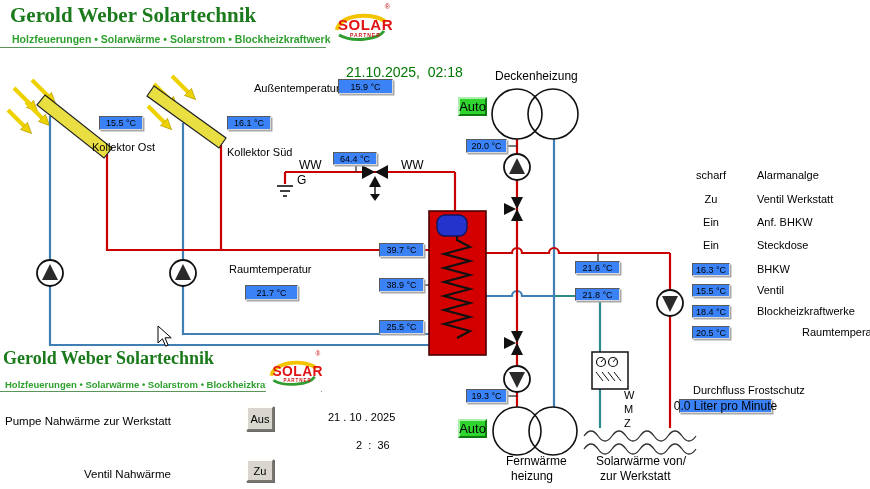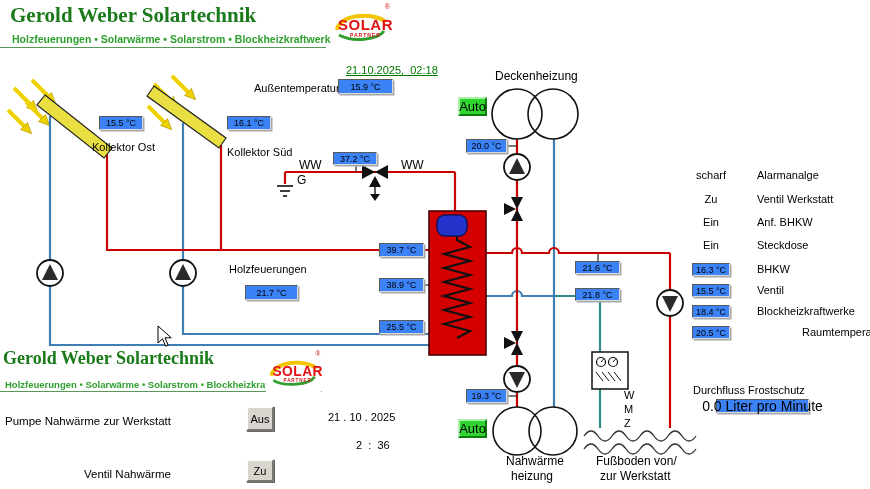--- a/index.html
+++ b/index.html
@@ -18,21 +18,21 @@
   .btn{position:absolute;display:flex;align-items:center;justify-content:center;font-size:11px;background:#d9d6cf;
        border:2px solid;border-color:#fffef8 #77756e #77756e #fffef8;box-shadow:1px 1px 0 #6a6a6a;cursor:pointer}
   .btn.auto{background:var(--auto-green,#2fd42f);border-color:#a9f0a9 #0c7a0c #0c7a0c #a9f0a9;font-size:13px;box-shadow:none}
   .brand-title{position:absolute;font-family:"Liberation Serif",serif;font-weight:bold;color:var(--brand-green,#1b7a1b);white-space:pre}
   .brand-sub{position:absolute;font-weight:bold;color:#2ea02e;white-space:pre}
   .brand-rule{position:absolute;height:0;border-top:1.5px solid #5a965a}
   .solar-logo{position:absolute;width:60px;height:46px;background:#fff}
   .solar-word{position:absolute;left:7px;top:14px;font-size:15px;font-weight:bold;color:#e01212;letter-spacing:.5px}
   .solar-sub{position:absolute;left:19px;top:30px;font-size:5px;font-weight:bold;color:#d01212;letter-spacing:1px}
   .solar-reg{position:absolute;right:1px;top:1px;font-size:7px;color:#d01212}
-  .dt{position:absolute;color:#007700;font-size:11px;text-decoration:underline;white-space:pre}
+  .dt{position:absolute;color:#007700;font-size:14px;white-space:pre}
 </style>
 </head>
 <body>
 
 <svg class="layer" width="870" height="489" viewBox="0 0 870 489">
   <defs>
     <marker id="rayhead" markerUnits="userSpaceOnUse" markerWidth="14" markerHeight="14" refX="3" refY="5" orient="auto">
       <path d="M0,0 L11,5 L0,10 Z" fill="#eed200" stroke="#a89200" stroke-width="0.6"></path>
     </marker>
   </defs>
@@ -182,31 +182,31 @@
 <div class="vbox" style="left:338px;top:79px;width:55px;height:15px">15.9 °C</div>
 
 <div class="vbox" style="left:99px;top:116px;width:44px;height:14px">15.5 °C</div>
 <div class="lbl" style="left:92px;top:141px">Kollektor Ost</div>
 <div class="vbox" style="left:227px;top:116px;width:44px;height:14px">16.1 °C</div>
 <div class="lbl" style="left:227px;top:146px">Kollektor Süd</div>
 
 <div class="lbl big" style="left:299px;top:158px">WW</div>
 <div class="lbl big" style="left:401px;top:158px">WW</div>
 <div class="lbl big" style="left:297px;top:173px">G</div>
-<div class="vbox" style="left:333px;top:152px;width:44px;height:13px">37.2 °C</div>
+<div class="vbox" style="left:333px;top:152px;width:44px;height:13px">64.4 °C</div>
 
 <div class="lbl big" style="left:495px;top:69px">Deckenheizung</div>
 <div class="btn auto" style="left:458px;top:97px;width:29px;height:19px">Auto</div>
 <div class="vbox" style="left:466px;top:139px;width:41px;height:14px">20.0 °C</div>
 
 <div class="vbox" style="left:379px;top:243px;width:45px;height:14px">39.7 °C</div>
 <div class="vbox" style="left:379px;top:278px;width:45px;height:14px">38.9 °C</div>
 <div class="vbox" style="left:379px;top:320px;width:45px;height:14px">25.5 °C</div>
 
-<div class="lbl" style="left:229px;top:263px">Holzfeuerungen</div>
+<div class="lbl" style="left:229px;top:263px">Raumtemperatur</div>
 <div class="vbox" style="left:245px;top:285px;width:53px;height:15px">21.7 °C</div>
 
 <div class="vbox" style="left:575px;top:261px;width:45px;height:13px">21.6 °C</div>
 <div class="vbox" style="left:575px;top:288px;width:45px;height:13px">21.8 °C</div>
 
 <div class="lbl" style="left:688px;top:169px;width:46px;text-align:center">scharf</div>
 <div class="lbl" style="left:757px;top:169px">Alarmanalge</div>
 <div class="lbl" style="left:688px;top:193px;width:46px;text-align:center">Zu</div>
 <div class="lbl" style="left:757px;top:193px">Ventil Werkstatt</div>
 <div class="lbl" style="left:688px;top:216px;width:46px;text-align:center">Ein</div>
@@ -217,31 +217,31 @@
 <div class="vbox" style="left:692px;top:263px;width:38px;height:13px">16.3 °C</div>
 <div class="lbl" style="left:757px;top:263px">BHKW</div>
 <div class="vbox" style="left:692px;top:284px;width:38px;height:13px">15.5 °C</div>
 <div class="lbl" style="left:757px;top:284px">Ventil</div>
 <div class="vbox" style="left:692px;top:305px;width:38px;height:13px">18.4 °C</div>
 <div class="lbl" style="left:757px;top:305px">Blockheizkraftwerke</div>
 <div class="vbox" style="left:692px;top:326px;width:38px;height:13px">20.5 °C</div>
 <div class="lbl" style="left:802px;top:326px">Raumtemperatur Werk</div>
 
 <div class="lbl" style="left:693px;top:384px">Durchfluss Frostschutz</div>
-<div class="vbox" style="left:716px;top:399px;width:93px;height:14px;font-size:14px">0.0 Liter pro Minute</div>
+<div class="vbox" style="left:679px;top:399px;width:93px;height:14px;font-size:12px">0.0 Liter pro Minute</div>
 
 <div class="lbl" style="left:624px;top:389px">W</div>
 <div class="lbl" style="left:624px;top:403px">M</div>
 <div class="lbl" style="left:624px;top:417px">Z</div>
 
 <div class="btn auto" style="left:458px;top:419px;width:29px;height:19px">Auto</div>
 <div class="vbox" style="left:466px;top:389px;width:41px;height:14px">19.3 °C</div>
-<div class="lbl big" style="left:506px;top:454px">Nahwärme</div>
+<div class="lbl big" style="left:506px;top:454px">Fernwärme</div>
 <div class="lbl big" style="left:511px;top:469px">heizung</div>
-<div class="lbl big" style="left:596px;top:454px">Fußboden von/</div>
+<div class="lbl big" style="left:596px;top:454px">Solarwärme von/</div>
 <div class="lbl big" style="left:600px;top:469px">zur Werkstatt</div>
 
 <div class="brand-title" style="left:3px;top:348px;font-size:18px">Gerold Weber Solartechnik</div>
 <div class="brand-sub" style="left:5px;top:379px;font-size:9.5px">Holzfeuerungen • Solarwärme • Solarstrom • Blockheizkraftwerke</div>
 <div class="brand-rule" style="left:0;top:391px;width:322px"></div>
 <div class="solar-logo" style="left:266px;top:350px;transform:scale(.92);transform-origin:top left">
   <svg width="60" height="46" viewBox="0 0 60 46">
     <path d="M6,28 A27,15 0 0 1 55,20" stroke="#f4c400" stroke-width="4" fill="none"></path>
     <path d="M8,33 A26,12 0 0 0 53,29" stroke="#2f9e2f" stroke-width="3" fill="none"></path>
   </svg>

